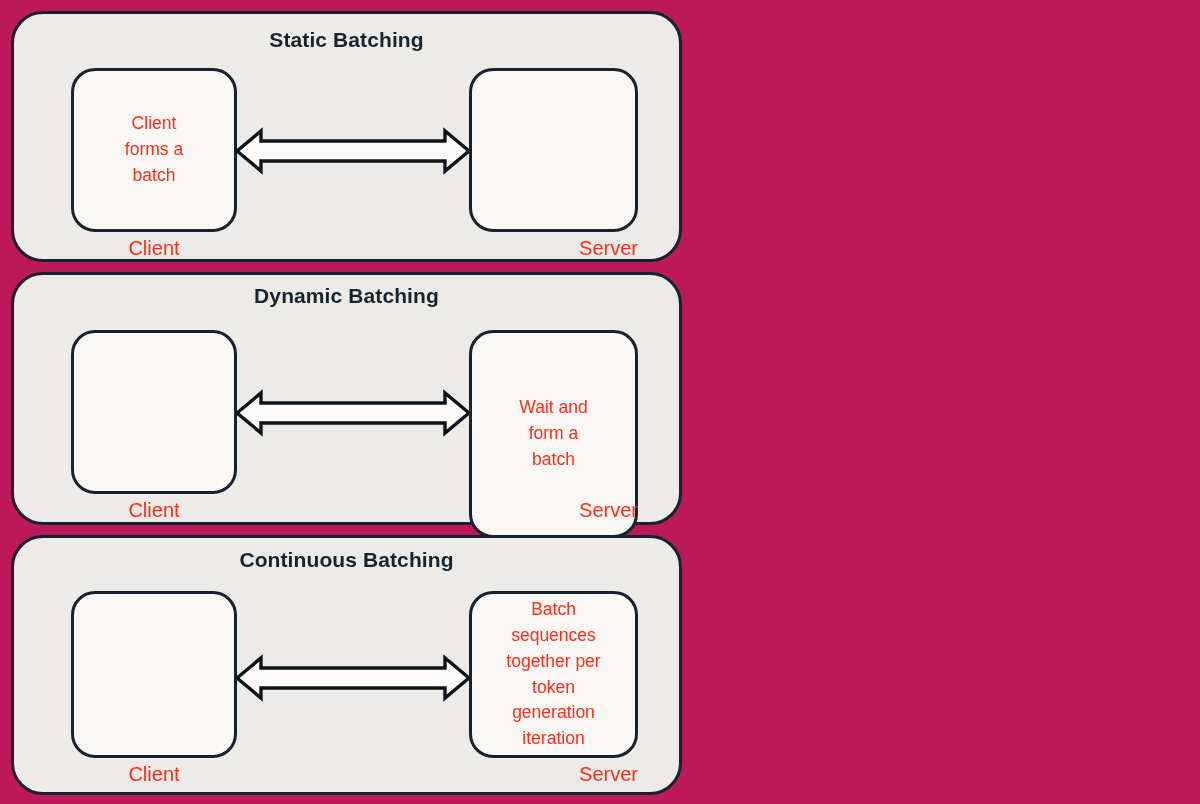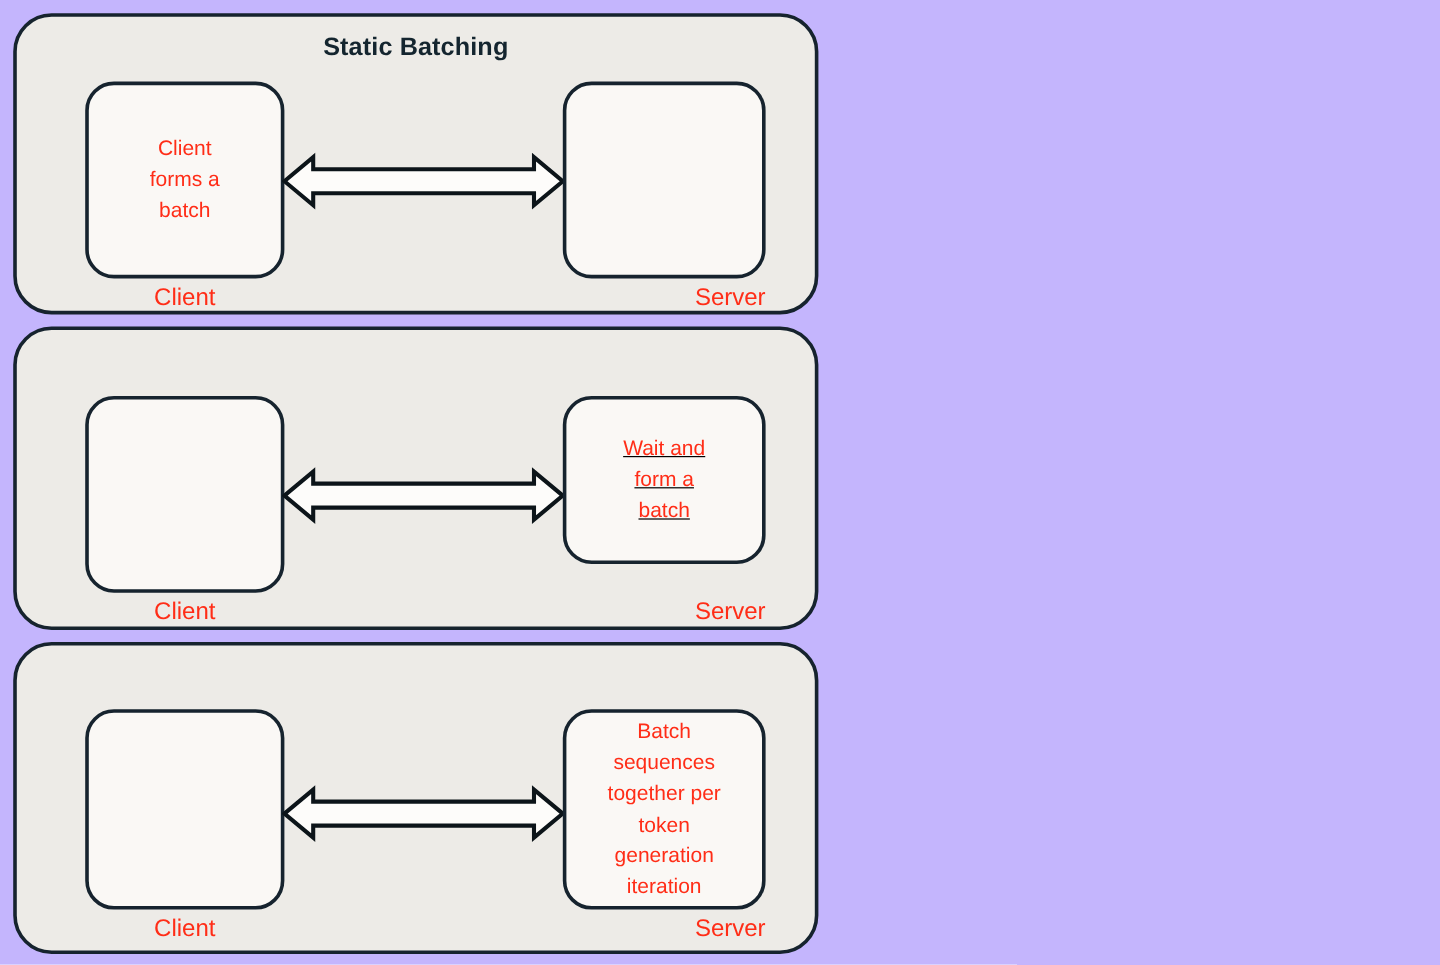--- a/index.html
+++ b/index.html
@@ -12,21 +12,21 @@
     width: 1200px;
     height: 804px;
     font-family: "Liberation Sans", "DejaVu Sans", sans-serif;
     overflow: hidden;
   }
 
   #canvas {
     position: relative;
     width: 1200px;
     height: 804px;
-    background: #c4b5fd;
+    background: #be185d;
   }
 
   
   .panel {
     position: absolute;
     left: 11px;
     width: 671px;
     background: #EDEBE7;
     border: 3px solid #16232E;
     border-radius: 32px;
@@ -71,21 +71,21 @@
     text-align: center;
     padding: 0 8px;
     white-space: pre-line;
   }
 
   
   .panel-1 .node-client { left: 57px;  top: 54px; width: 166px; height: 164px; }
   .panel-1 .node-server { left: 455px; top: 54px; width: 169px; height: 164px; }
   
   .panel-2 .node-client { left: 57px;  top: 55px; width: 166px; height: 164px; }
-  .panel-2 .node-server { left: 455px; top: 55px; width: 169px; height: 140px; text-decoration: underline; }
+  .panel-2 .node-server { left: 455px; top: 55px; width: 169px; height: 208px; }
   
   .panel-3 .node-client { left: 57px;  top: 53px; width: 166px; height: 167px; }
   .panel-3 .node-server { left: 455px; top: 53px; width: 169px; height: 167px; }
 
   
   .node-caption {
     position: absolute;
     font-size: 20px;
     line-height: 1;
     color: #FF2D17;
@@ -132,20 +132,21 @@
 
     <div class="node node-server">
       <div class="node-text"></div>
     </div>
 
     <div class="node-caption cap-client">Client</div>
     <div class="node-caption cap-server">Server</div>
   </div>
 
   <div class="panel panel-2">
+    <div class="panel-title">Dynamic Batching</div>
 
     <div class="node node-client">
       <div class="node-text"></div>
     </div>
 
     <div class="arrow">
       <svg width="236" height="52" viewBox="0 0 236 52">
         <path d="M 2 26 L 26 6 L 26 16 L 210 16 L 210 6 L 234 26 L 210 46 L 210 36 L 26 36 L 26 46 Z" fill="#FDFCFA" stroke="#0C1419" stroke-width="3.4" stroke-linejoin="miter"></path>
       </svg>
     </div>
@@ -154,20 +155,21 @@
       <div class="node-text">Wait and
 form a
 batch</div>
     </div>
 
     <div class="node-caption cap-client">Client</div>
     <div class="node-caption cap-server">Server</div>
   </div>
 
   <div class="panel panel-3">
+    <div class="panel-title">Continuous Batching</div>
 
     <div class="node node-client">
       <div class="node-text"></div>
     </div>
 
     <div class="arrow">
       <svg width="236" height="52" viewBox="0 0 236 52">
         <path d="M 2 26 L 26 6 L 26 16 L 210 16 L 210 6 L 234 26 L 210 46 L 210 36 L 26 36 L 26 46 Z" fill="#FDFCFA" stroke="#0C1419" stroke-width="3.4" stroke-linejoin="miter"></path>
       </svg>
     </div>

